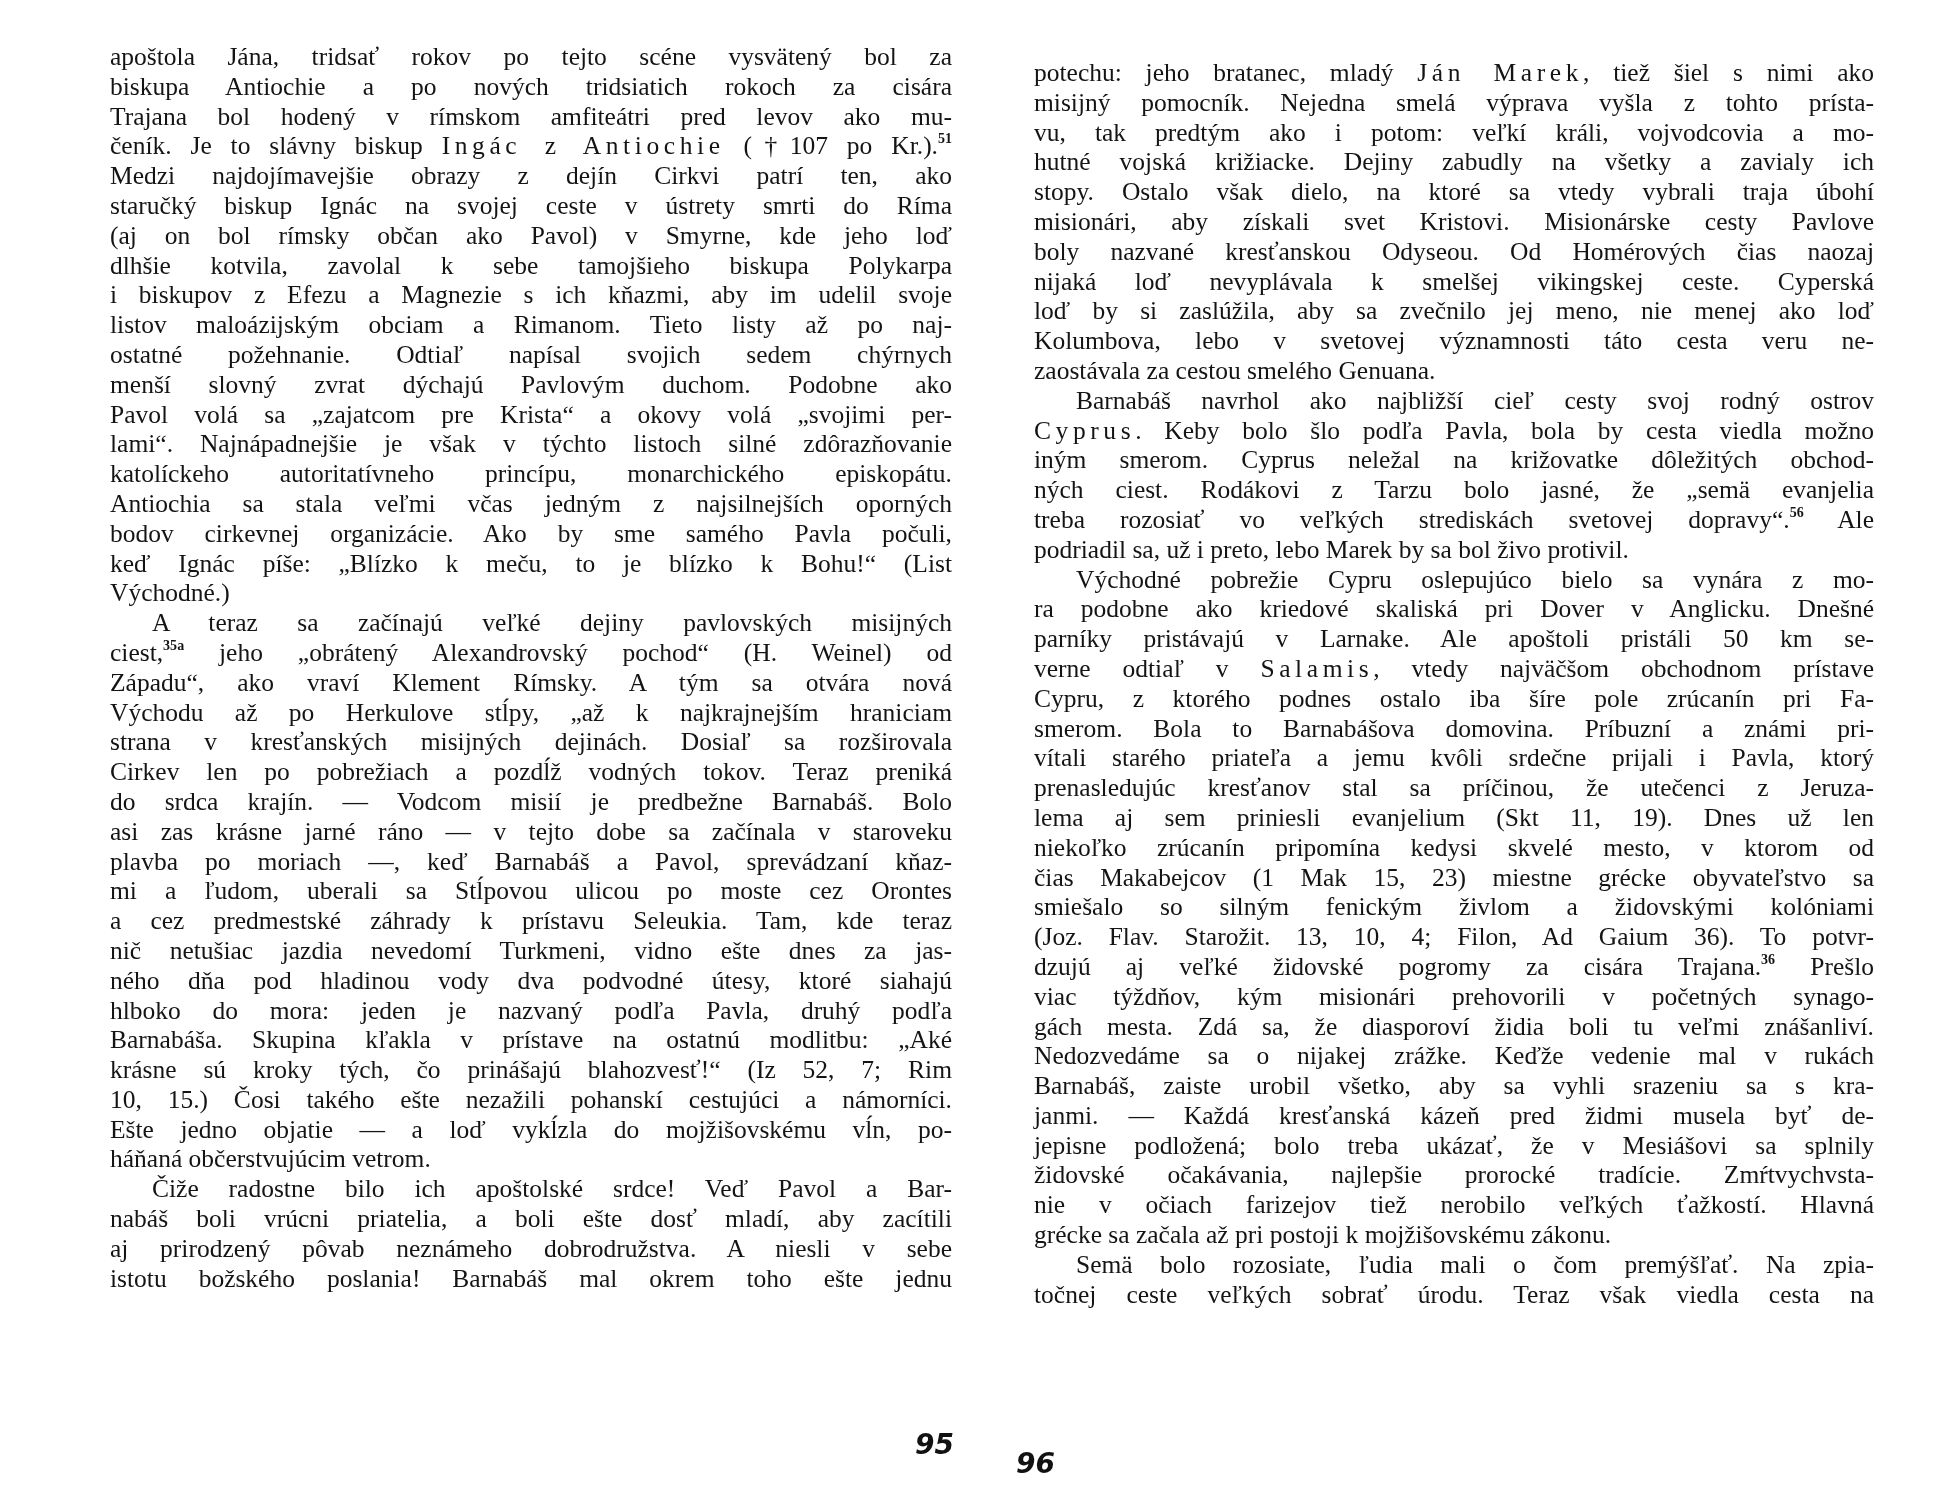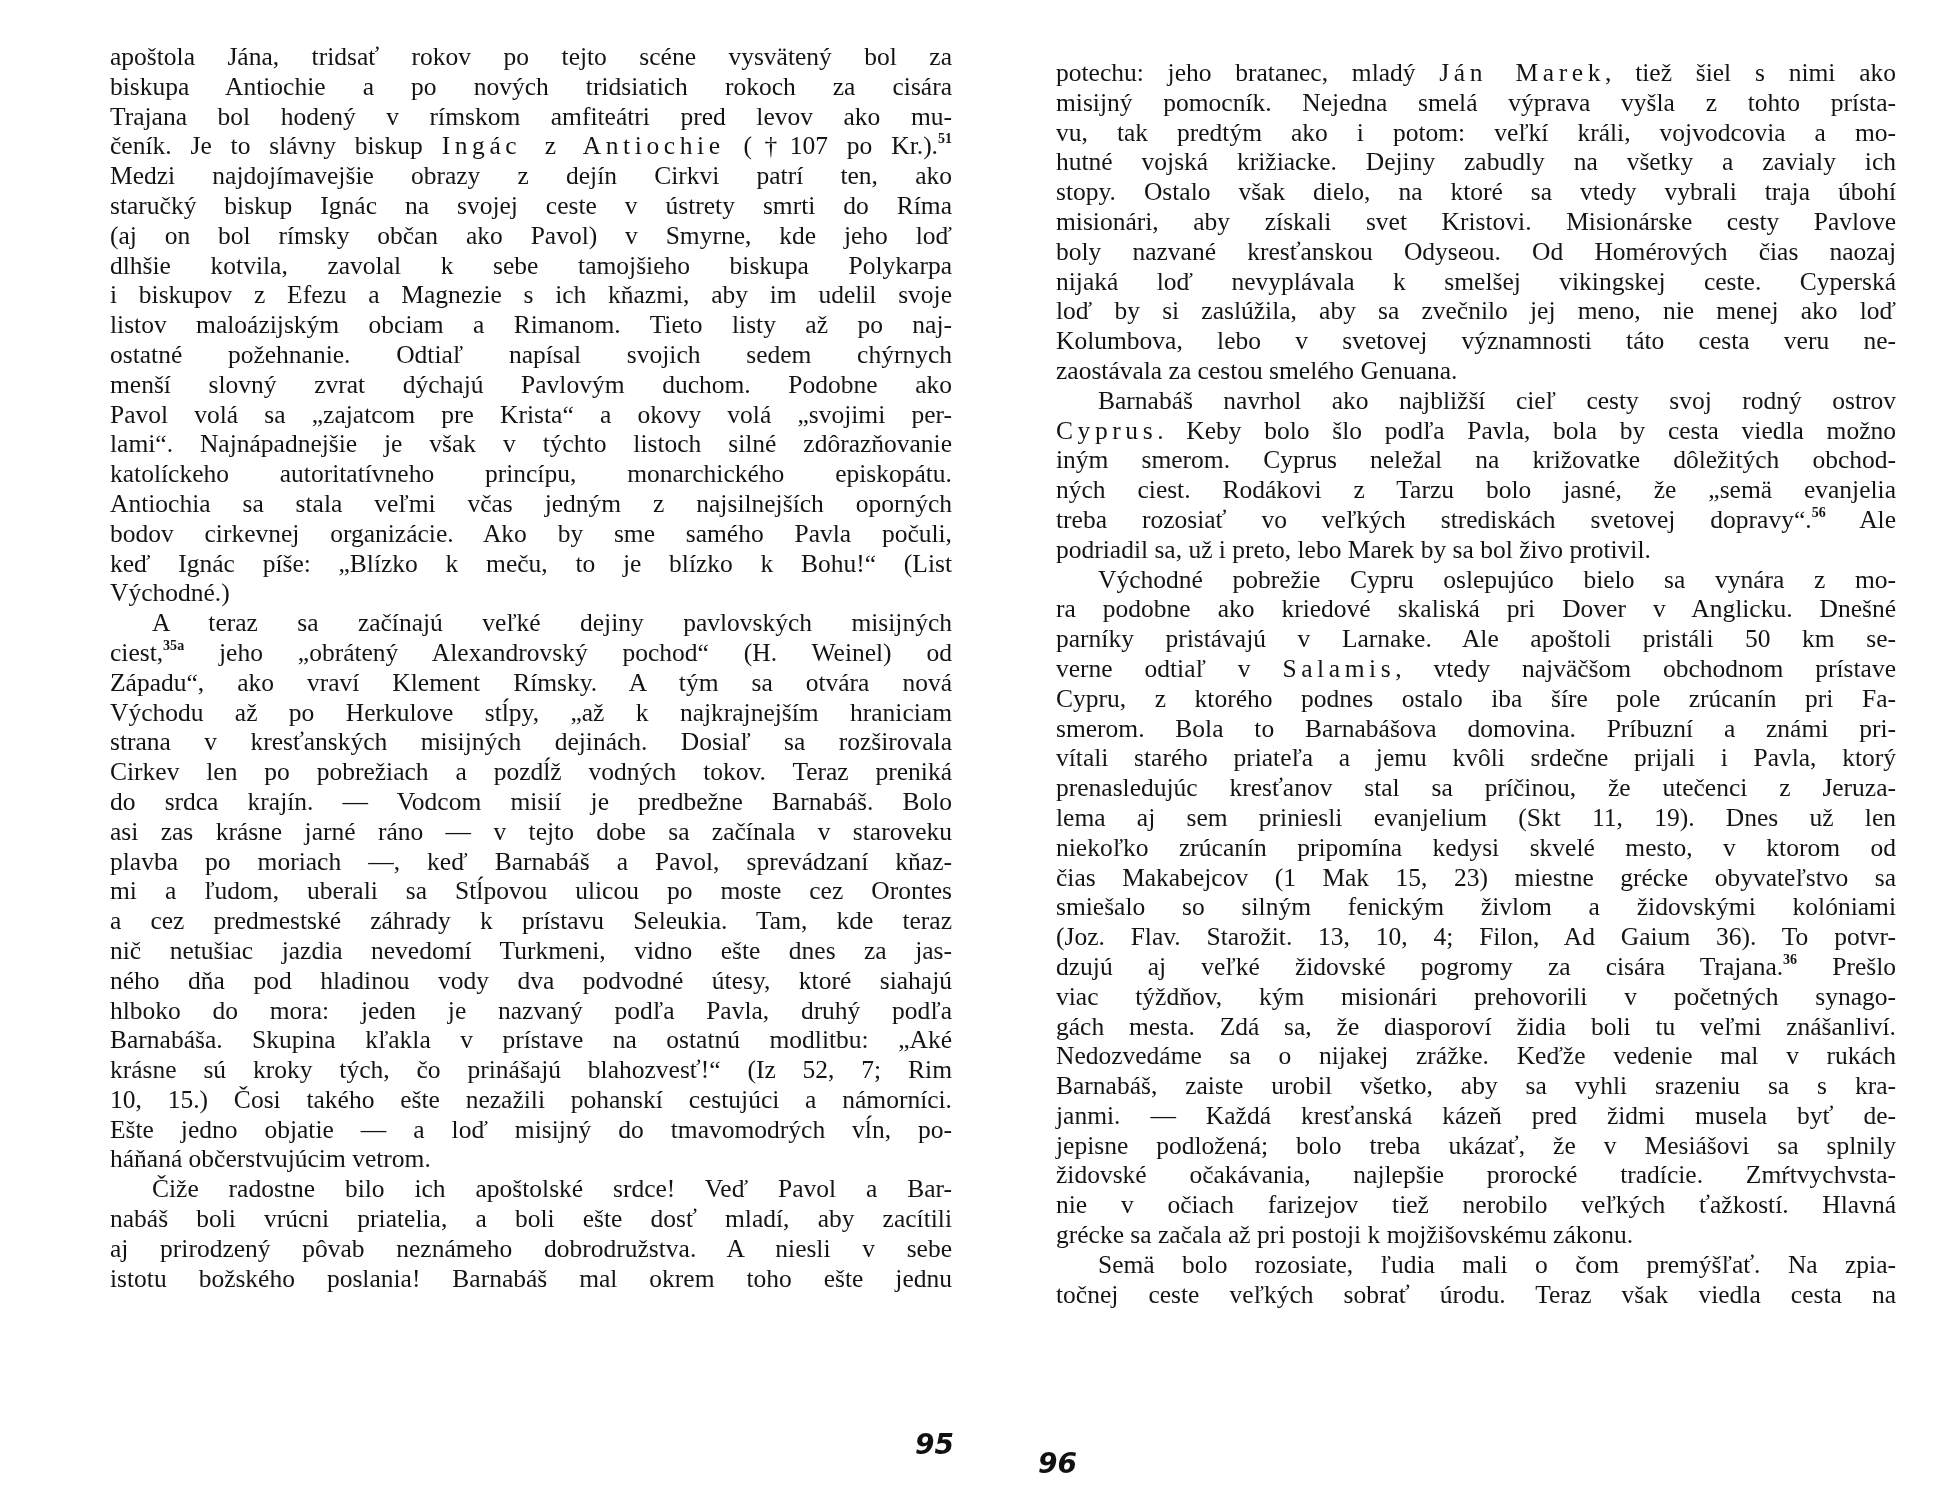--- a/index.html
+++ b/index.html
@@ -14,21 +14,21 @@
       overflow: hidden;
       color: #141414;
       font-family: "Liberation Serif", "DejaVu Serif", serif;
     }
     .page {
       position: absolute;
       top: 0;
       height: 1500px;
     }
     .page-left { left: 0; width: 978px; padding-left: 7px; }
-    .page-right { left: 978px; width: 978px; }
+    .page-right { left: 956px; width: 978px; }
 
     .text-block {
       position: absolute;
       font-size: 25.5px;
       line-height: 29.8px;
     }
     .page-left .text-block { left: 110px; top: 42px; width: 842px; }
     .page-right .text-block { left: 78px; top: 58px; width: 840px; }
 
     .line {
@@ -100,21 +100,21 @@
       <span class="line"><span>asi zas krásne jarné ráno — v tejto dobe sa začínala v staroveku</span></span>
       <span class="line"><span>plavba po moriach —, keď Barnabáš a Pavol, sprevádzaní kňaz-</span></span>
       <span class="line"><span>mi a ľudom, uberali sa Stĺpovou ulicou po moste cez Orontes</span></span>
       <span class="line"><span>a cez predmestské záhrady k prístavu Seleukia. Tam, kde teraz</span></span>
       <span class="line"><span>nič netušiac jazdia nevedomí Turkmeni, vidno ešte dnes za jas-</span></span>
       <span class="line"><span>ného dňa pod hladinou vody dva podvodné útesy, ktoré siahajú</span></span>
       <span class="line"><span>hlboko do mora: jeden je nazvaný podľa Pavla, druhý podľa</span></span>
       <span class="line"><span>Barnabáša. Skupina kľakla v prístave na ostatnú modlitbu: „Aké</span></span>
       <span class="line"><span>krásne sú kroky tých, čo prinášajú blahozvesť!“ (Iz 52, 7; Rim</span></span>
       <span class="line"><span>10, 15.) Čosi takého ešte nezažili pohanskí cestujúci a námorníci.</span></span>
-      <span class="line"><span>Ešte jedno objatie — a loď misijný do tmavomodrých vĺn, po-</span></span>
+      <span class="line"><span>Ešte jedno objatie — a loď vykĺzla do mojžišovskému vĺn, po-</span></span>
       <span class="line last"><span>háňaná občerstvujúcim vetrom.</span></span>
       <span class="line indent"><span>Čiže radostne bilo ich apoštolské srdce! Veď Pavol a Bar-</span></span>
       <span class="line"><span>nabáš boli vrúcni priatelia, a boli ešte dosť mladí, aby zacítili</span></span>
       <span class="line"><span>aj prirodzený pôvab neznámeho dobrodružstva. A niesli v sebe</span></span>
       <span class="line"><span>istotu božského poslania! Barnabáš mal okrem toho ešte jednu</span></span>
     </div>
   <div class="page-number">95</div>
 </div>
 
 <div class="page page-right">

